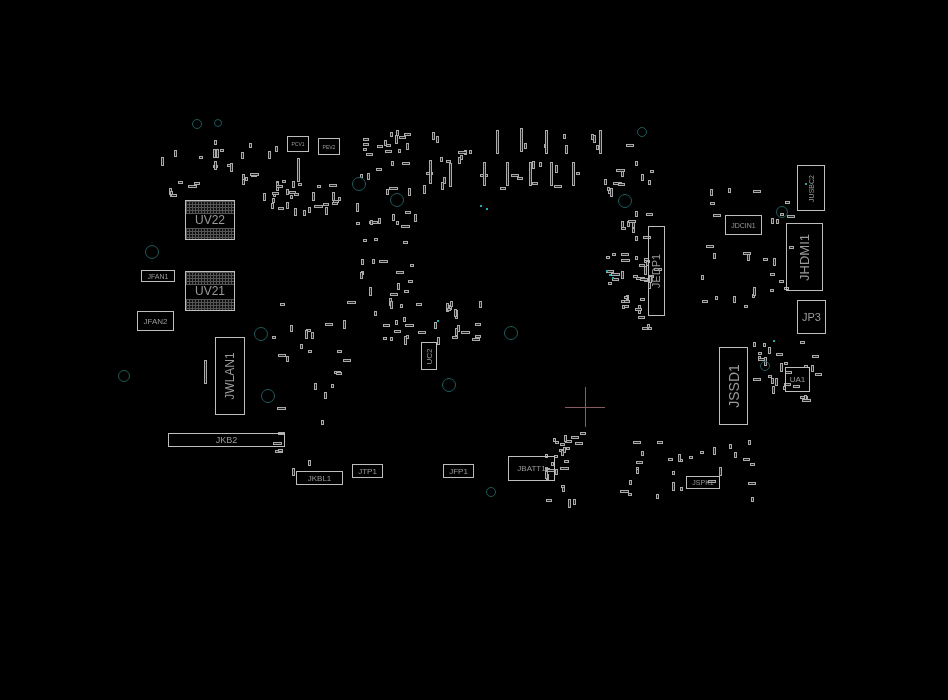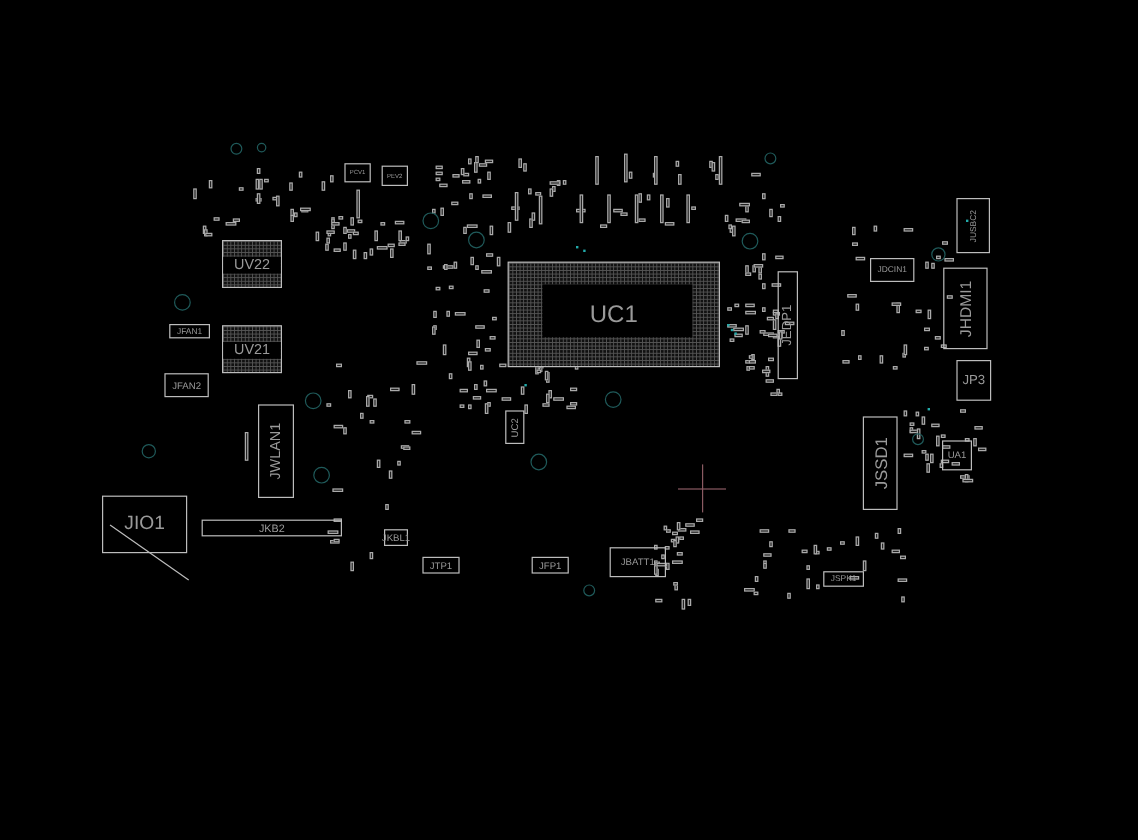--- a/index.html
+++ b/index.html
@@ -405,26 +405,20 @@
     <div class="hole" style="left: 254px; top: 327px; width: 14px; height: 14px;"></div>
     <div class="hole" style="left: 118px; top: 370px; width: 12px; height: 12px;"></div>
     <div class="hole" style="left: 261px; top: 389px; width: 14px; height: 14px;"></div>
     <div class="hole" style="left: 504px; top: 326px; width: 14px; height: 14px;"></div>
     <div class="hole" style="left: 442px; top: 378px; width: 14px; height: 14px;"></div>
     <div class="hole" style="left: 486px; top: 487px; width: 10px; height: 10px;"></div>
     <div class="hole" style="left: 637px; top: 127px; width: 10px; height: 10px;"></div>
     <div class="hole" style="left: 618px; top: 194px; width: 14px; height: 14px;"></div>
     <div class="hole" style="left: 776px; top: 206px; width: 12px; height: 12px;"></div>
     <div class="hole" style="left: 760px; top: 361px; width: 10px; height: 10px;"></div>
-    <div class="comp grid" style="left: 423px; top: 218px; width: 177px; height: 88px;">
-      <div class="chip" style="left: 28px; top: 18px; width: 125px; height: 44px;"></div>
-      <div class="lbl">
-        <span style="font-size: 20px;">UC1</span>
-      </div>
-    </div>
     <div class="comp grid" style="left: 185px; top: 200px; width: 50px; height: 40px;">
       <div class="chip" style="left: 0px; top: 13px; width: 100%; height: 14px;"></div>
       <div class="lbl">
         <span style="font-size: 12px;">UV22</span>
       </div>
     </div>
     <div class="comp grid" style="left: 185px; top: 271px; width: 50px; height: 40px;">
       <div class="chip" style="left: 0px; top: 13px; width: 100%; height: 14px;"></div>
       <div class="lbl">
         <span style="font-size: 12px;">UV21</span>
@@ -438,32 +432,26 @@
     <div class="comp" style="left: 137px; top: 311px; width: 37px; height: 20px;">
       <div class="lbl">
         <span style="font-size: 8px;">JFAN2</span>
       </div>
     </div>
     <div class="comp vert" style="left: 215px; top: 337px; width: 30px; height: 78px;">
       <div class="lbl">
         <span style="font-size: 12px;">JWLAN1</span>
       </div>
     </div>
-    <div class="comp" style="left: 85px; top: 413px; width: 71px; height: 48px;">
-      <div style="position: absolute; left: 6px; top: 23px; width: 80px; height: 1px; background: rgb(189, 189, 189); transform: rotate(35deg); transform-origin: 0px 0px;"></div>
-      <div class="lbl">
-        <span style="font-size: 16px;">JIO1</span>
-      </div>
-    </div>
     <div class="comp" style="left: 168px; top: 433px; width: 117px; height: 14px;">
       <div class="lbl">
         <span style="font-size: 9px;">JKB2</span>
       </div>
     </div>
-    <div class="comp" style="left: 296px; top: 441px; width: 20px; height: 14px; margin-left: 24px;">
+    <div class="comp" style="left: 296px; top: 471px; width: 47px; height: 14px;">
       <div class="lbl">
         <span style="font-size: 8px;">JKBL1</span>
       </div>
     </div>
     <div class="comp" style="left: 352px; top: 464px; width: 31px; height: 14px;">
       <div class="lbl">
         <span style="font-size: 8px;">JTP1</span>
       </div>
     </div>
     <div class="comp" style="left: 443px; top: 464px; width: 31px; height: 14px;">

